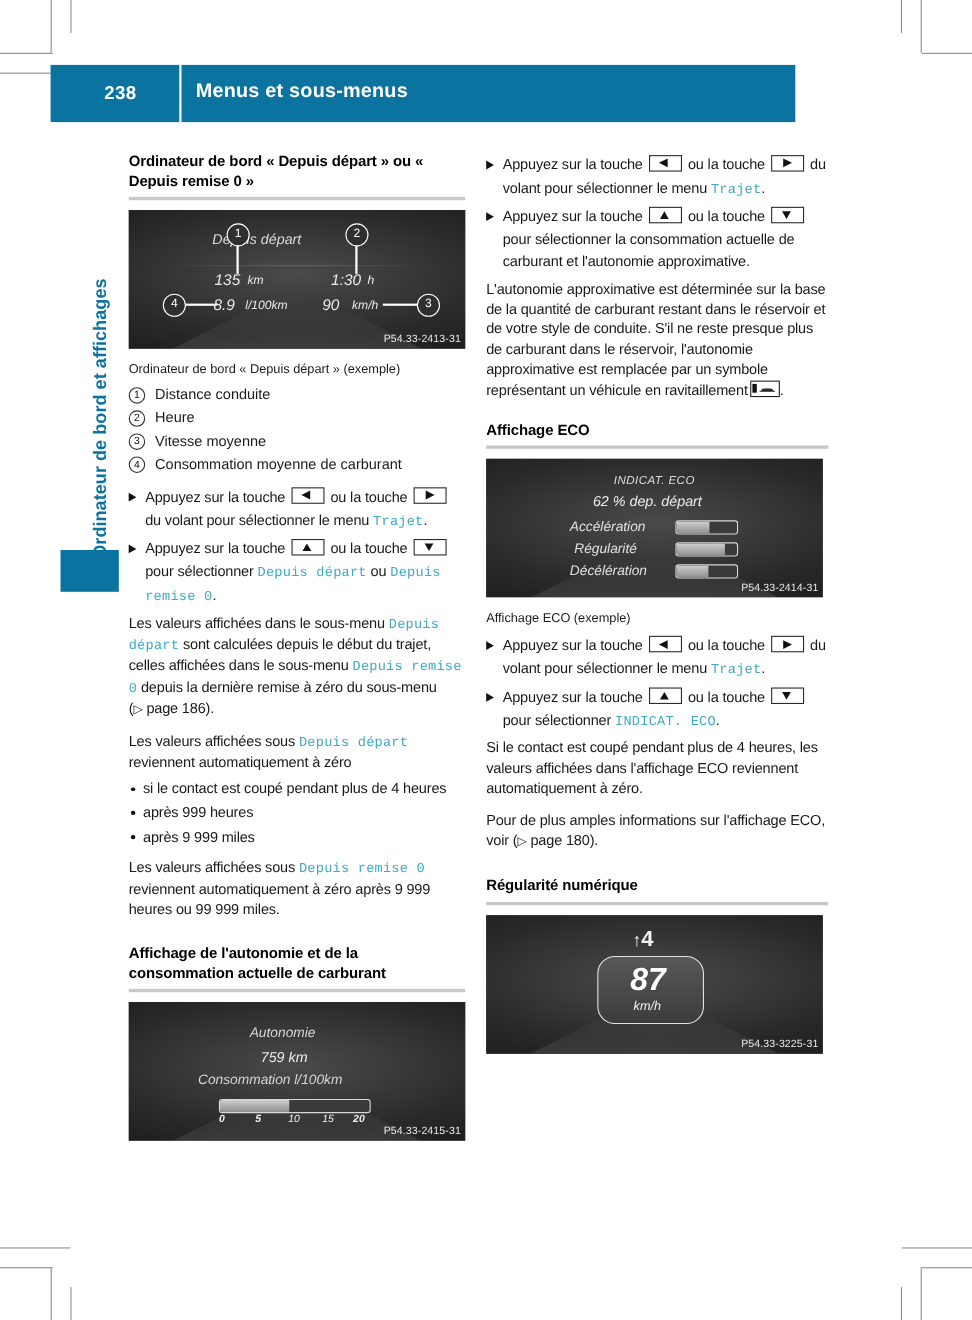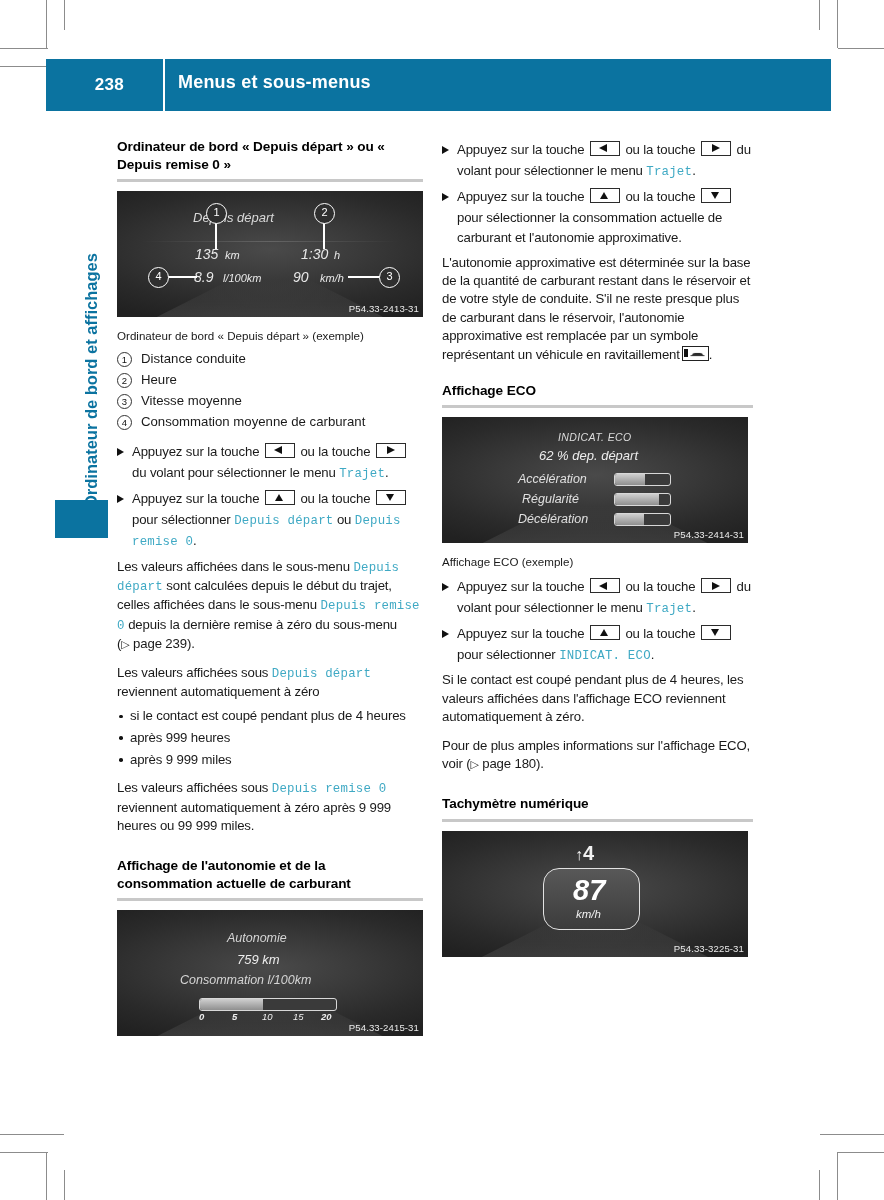--- a/index.html
+++ b/index.html
@@ -5,21 +5,21 @@
   html,body{margin:0;padding:0;}
   body{
     width:884px;height:1200px;background:#ffffff;position:relative;
     font-family:"Liberation Sans", sans-serif;
     -webkit-font-smoothing:antialiased;
   }
   
   .regmark{position:absolute;background:#8c8c8c;}
   
   #header{
-    position:absolute;left:46px;top:59px;width:785px;height:52px;
+    position:absolute;left:46px;top:59px;width:677px;height:52px;
     background:#0b73a0;
   }
   #header .pagenum{
     position:absolute;left:22px;top:16px;width:56px;text-align:right;
     color:#ffffff;font-size:17px;font-weight:bold;letter-spacing:.3px;
   }
   #header .sep{position:absolute;left:117px;top:0;width:2px;height:52px;background:#ffffff;}
   #header .htitle{
     position:absolute;left:132px;top:13px;color:#ffffff;
     font-size:18px;font-weight:bold;letter-spacing:.2px;
@@ -243,21 +243,21 @@
     <span class="menu">Depuis départ</span>
     <span>ou</span>
     <span class="menu">Depuis remise 0</span><span>.</span>
   </div>
 
   <p class="body">
     <span>Les valeurs affichées dans le sous-menu</span>
     <span class="menu">Depuis départ</span>
     <span>sont calculées depuis le début du trajet, celles affichées dans le sous-menu</span>
     <span class="menu">Depuis remise 0</span>
-    <span>depuis la dernière remise à zéro du sous-menu (</span><span class="pgref"><span class="refarrow">▷</span> <span>page 239</span></span><span>).</span>
+    <span>depuis la dernière remise à zéro du sous-menu (</span><span class="pgref"><span class="refarrow">▷</span> <span>page 186</span></span><span>).</span>
   </p>
 
   <p class="body" style="margin-bottom:6px;">
     <span>Les valeurs affichées sous</span>
     <span class="menu">Depuis départ</span>
     <span>reviennent automatiquement à zéro</span>
   </p>
 
   <ul class="dots">
     <li>si le contact est coupé pendant plus de 4 heures</li>
@@ -379,21 +379,21 @@
     <span>pour sélectionner</span>
     <span class="menu">INDICAT. ECO</span><span>.</span>
   </div>
 
   <p class="body">Si le contact est coupé pendant plus de 4 heures, les valeurs affichées dans l'affichage ECO reviennent automatiquement à zéro.</p>
 
   <p class="body" style="margin-bottom:22px;">
     <span>Pour de plus amples informations sur l'affichage ECO, voir (</span><span class="pgref"><span class="refarrow">▷</span> <span>page 180</span></span><span>).</span>
   </p>
 
-  <h2 class="sec">Tachymètre numérique</h2>
+  <h2 class="sec">Régularité numérique</h2>
   <div class="rule"></div>
 
   <div class="shot" style="width:306px;height:126px;">
     <div class="shade"></div>
     <div class="road"></div>
 
     <div style="position:absolute;left:133px;top:11px;color:#f2f2f2;font-size:20px;font-weight:bold;">
       <span style="font-size:16px;">↑</span><span>4</span>
     </div>
 

